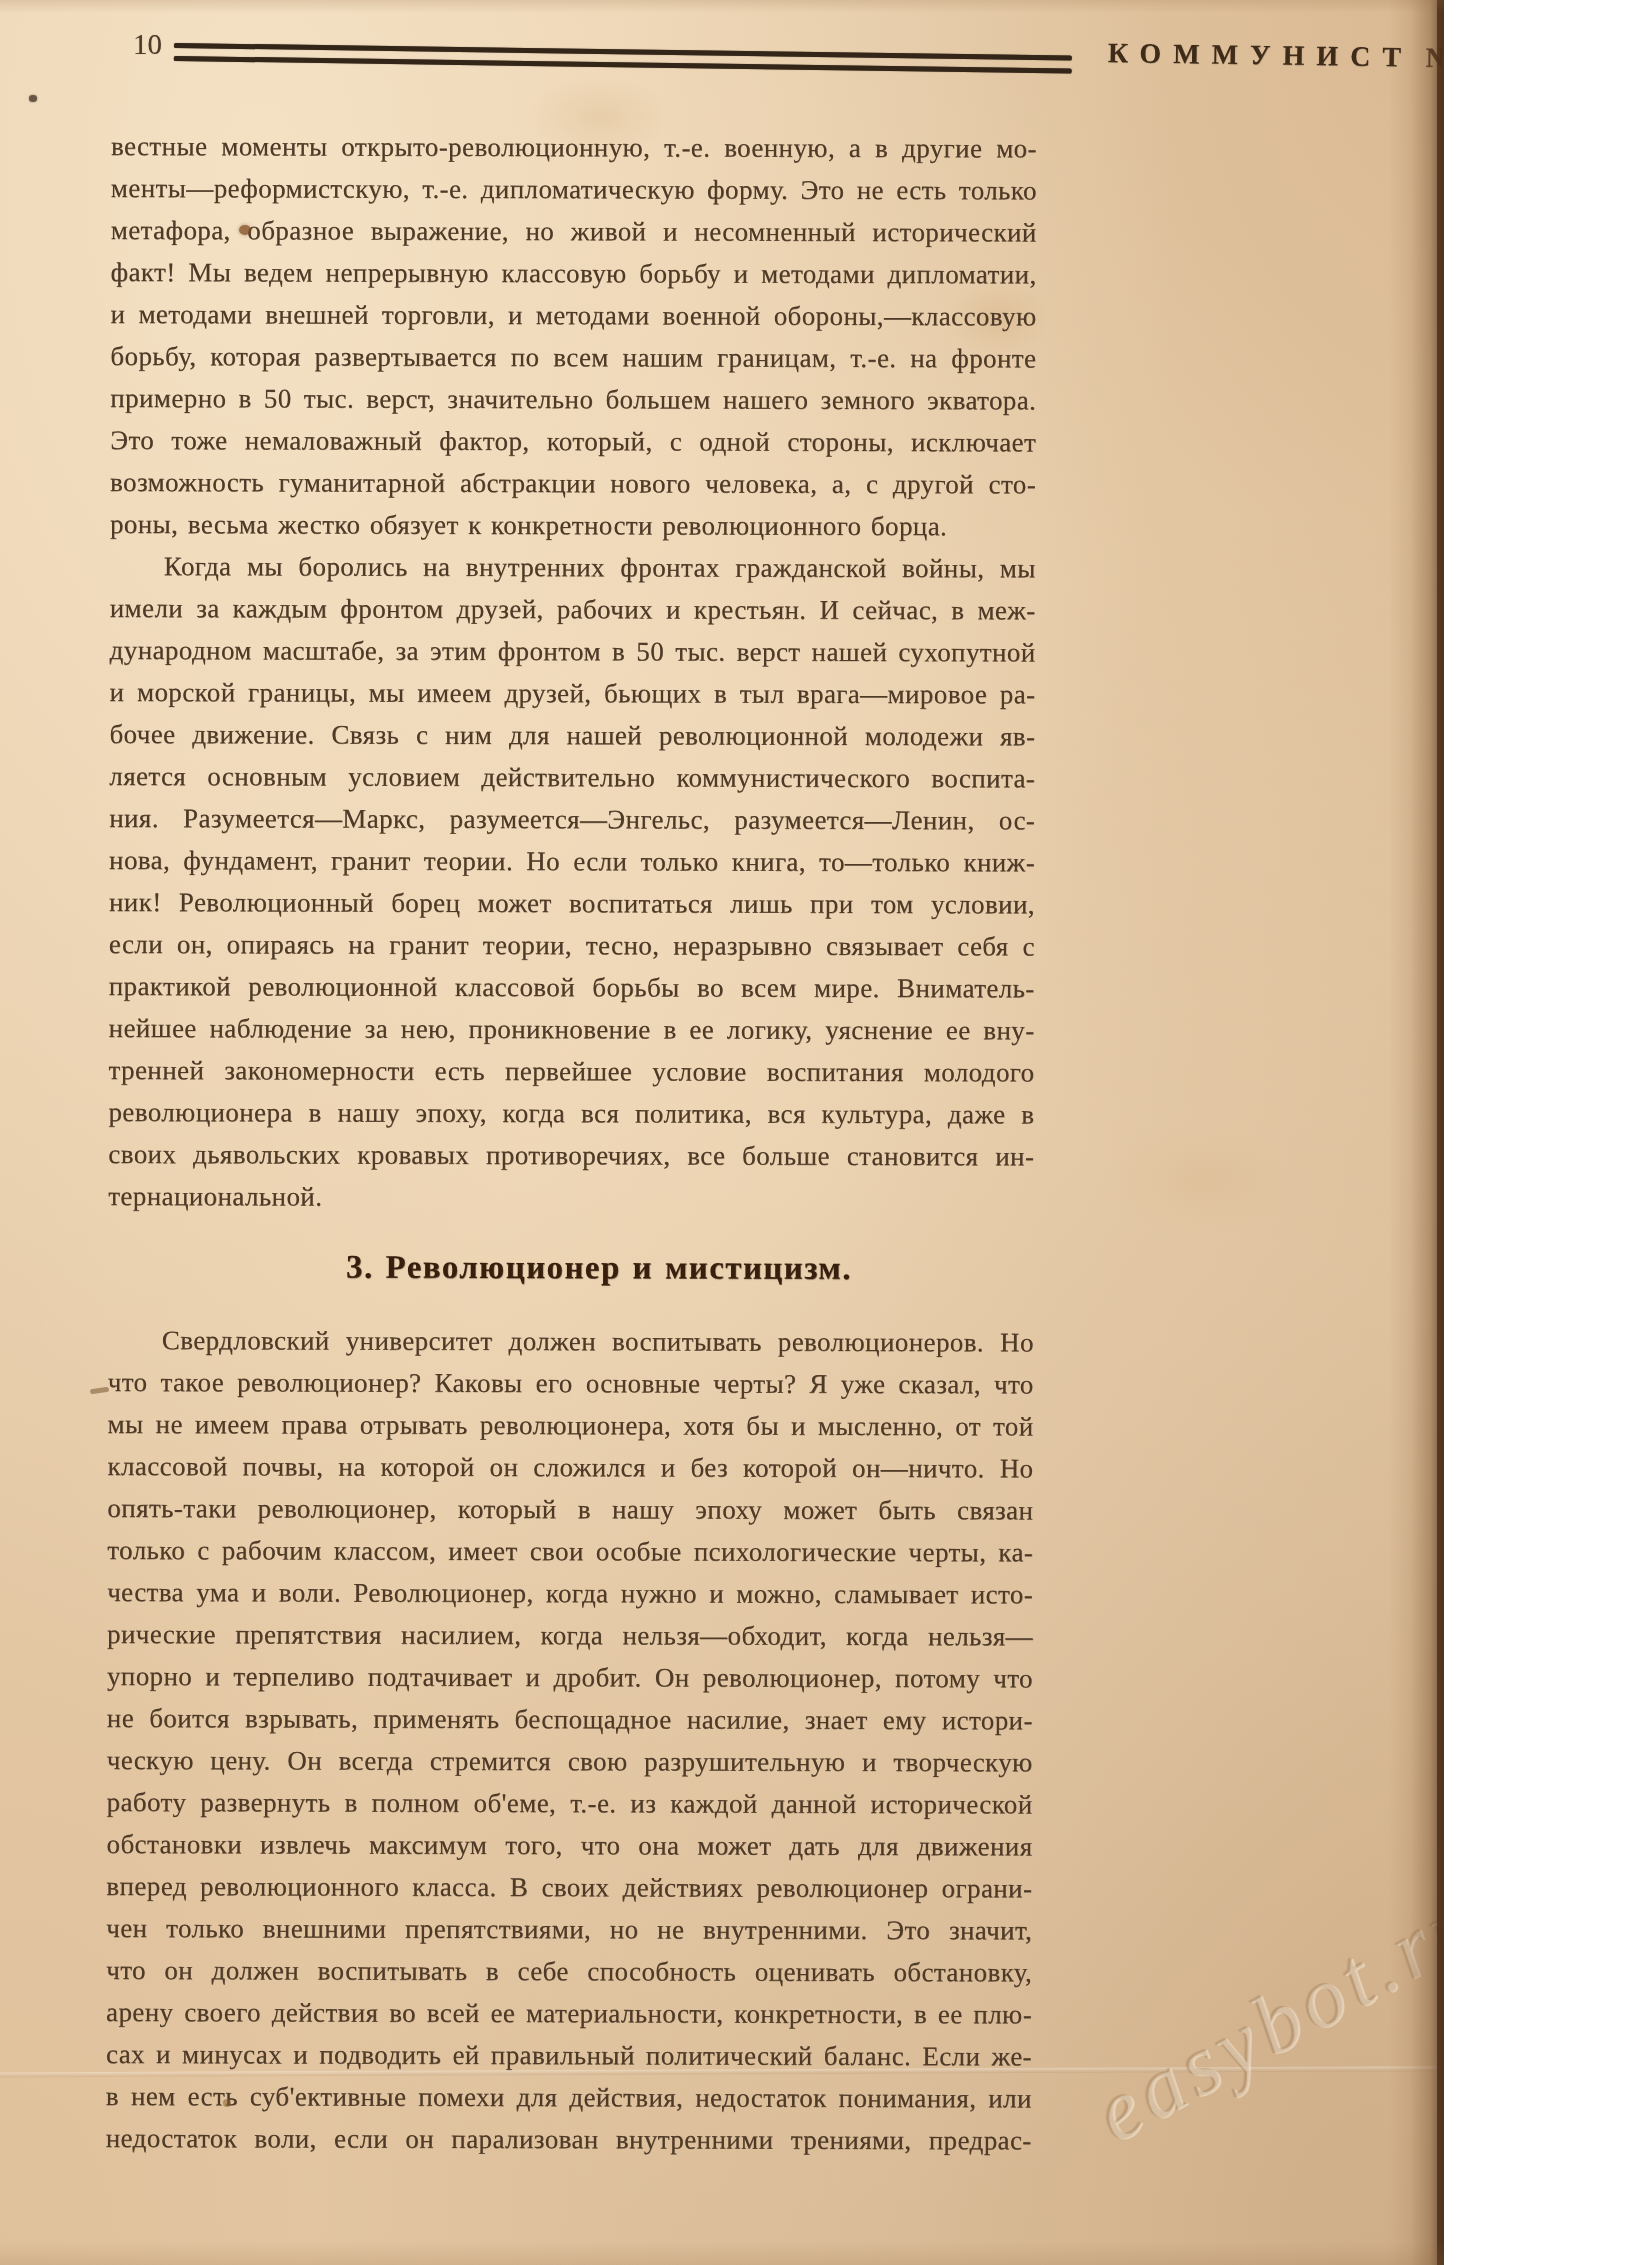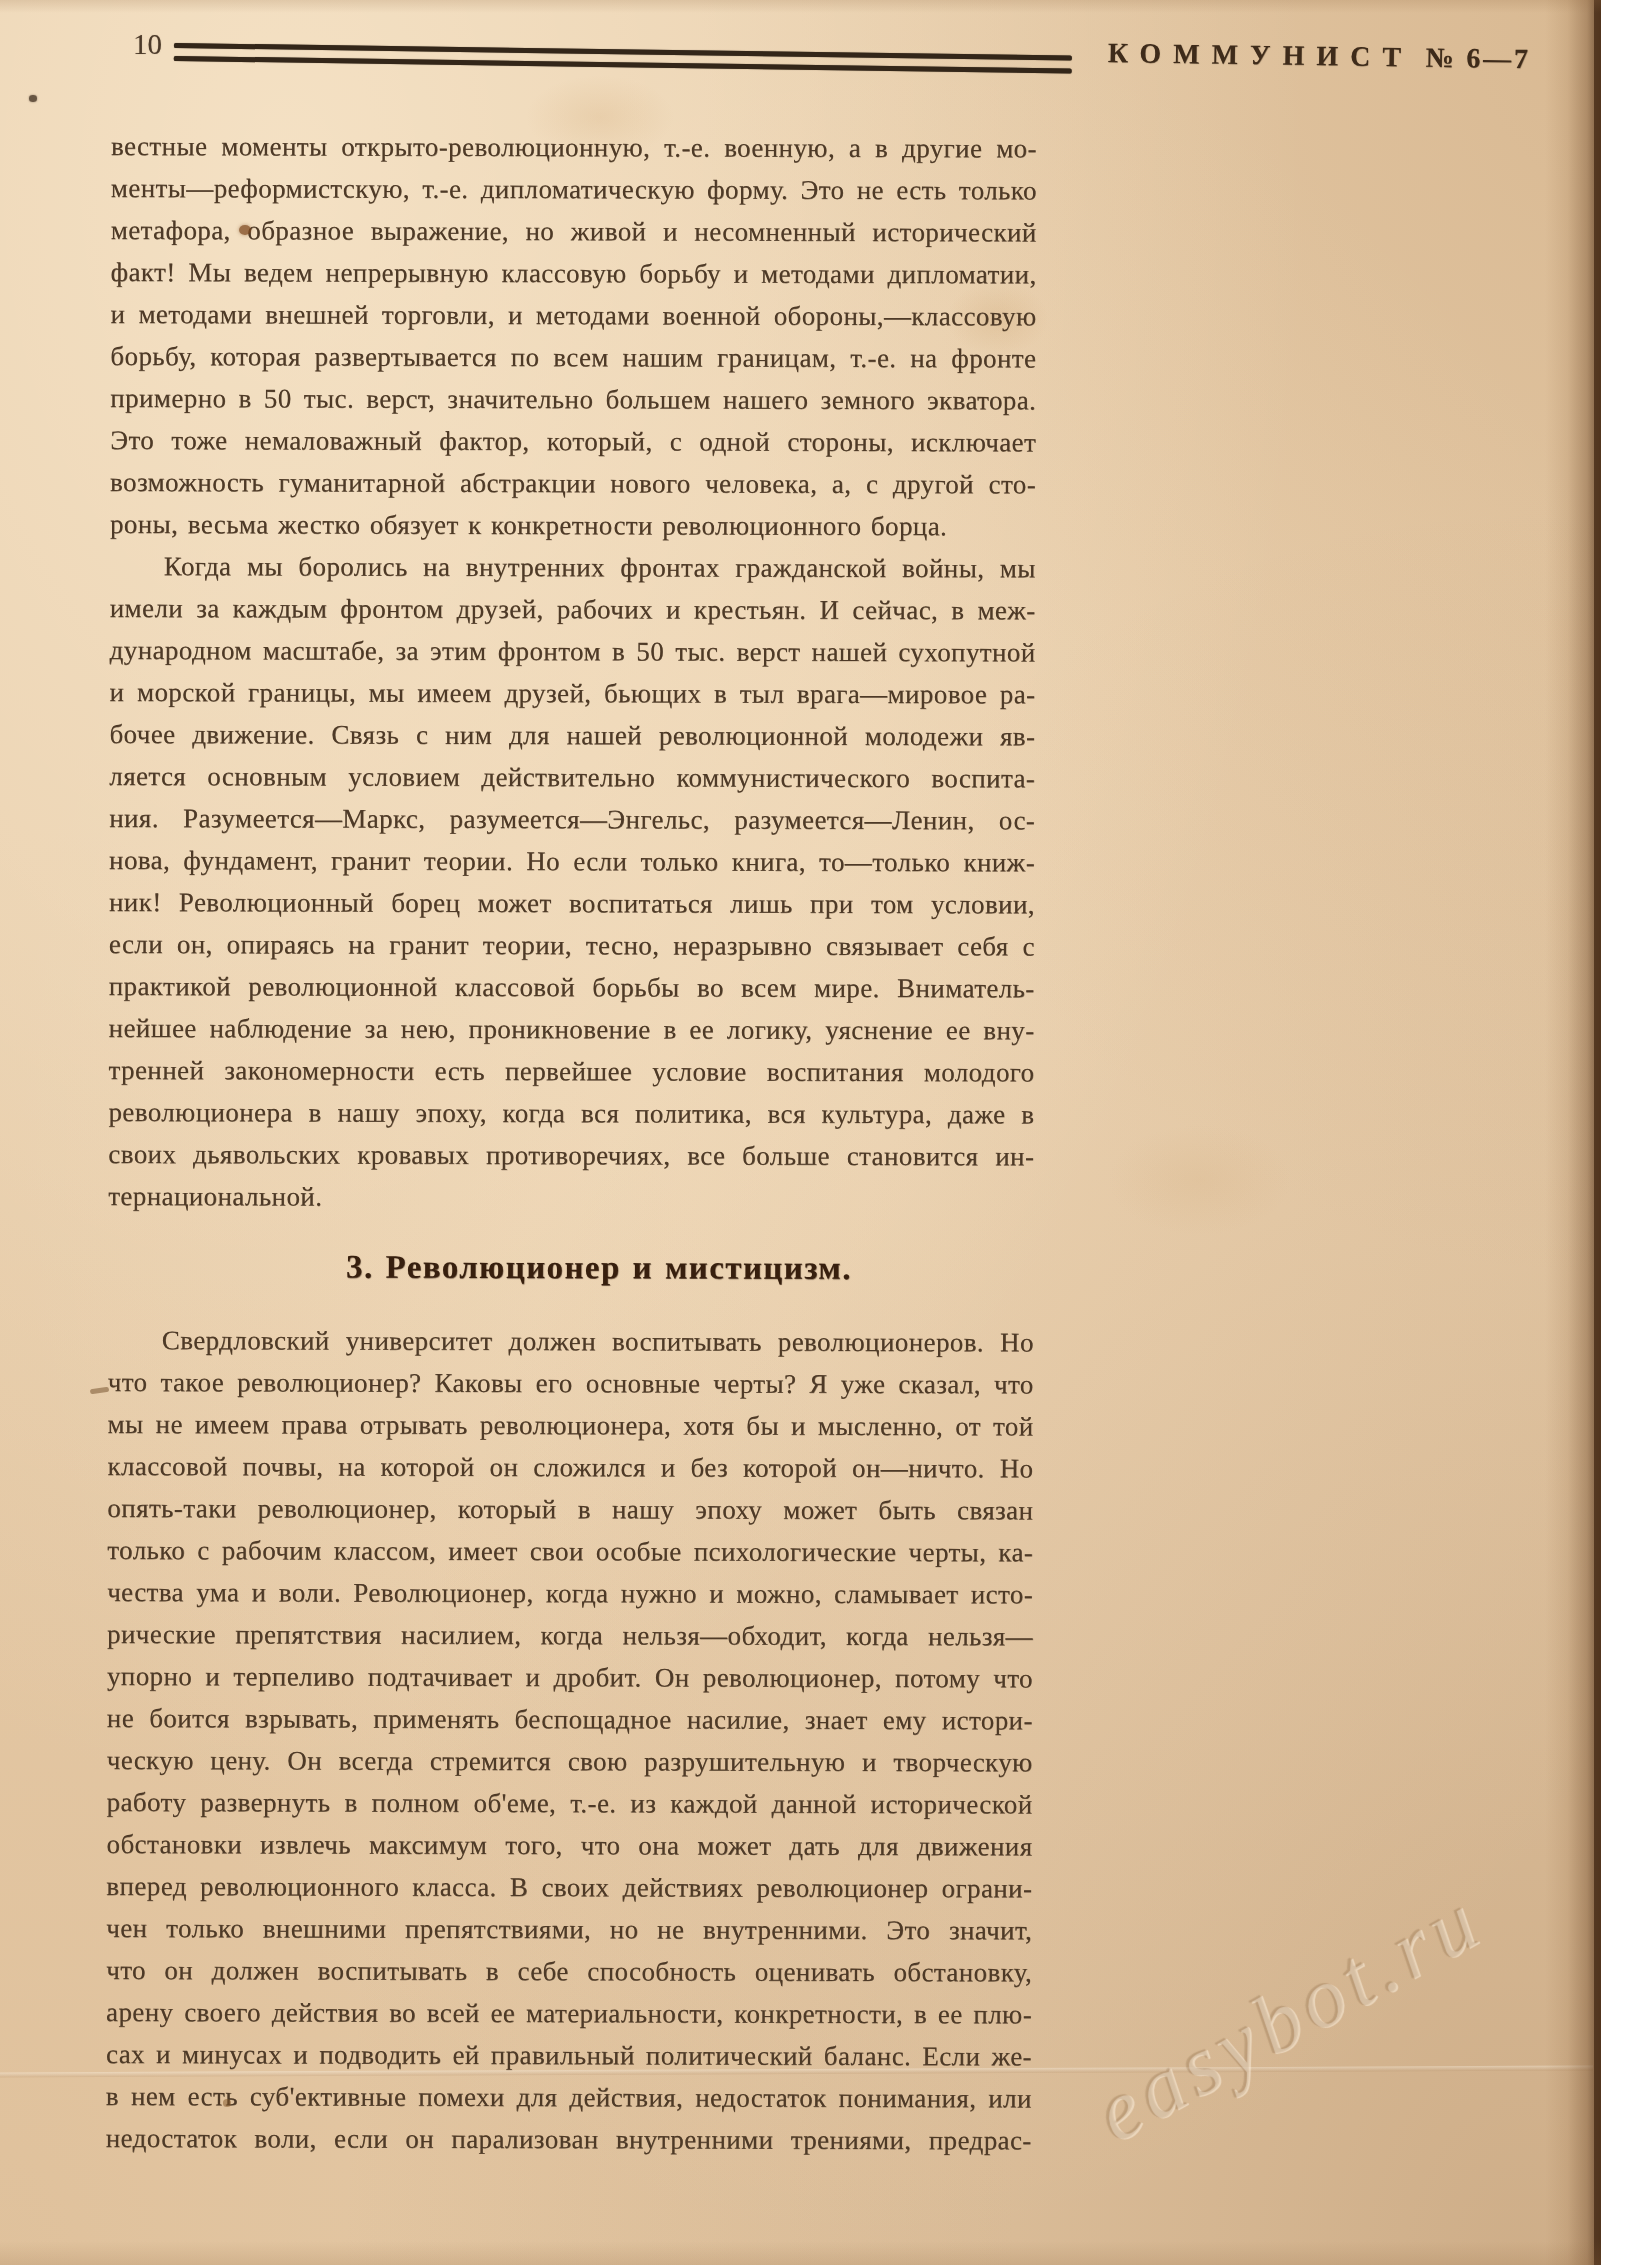--- a/index.html
+++ b/index.html
@@ -1,18 +1,18 @@
 <!DOCTYPE html>
 <html style="font-size:15px"><head>
 <meta charset="utf-8">
 <style>
   html,body{margin:0;padding:0;}
   body{width:1640px;height:2265px;overflow:hidden;
        font-family:"Liberation Serif","DejaVu Serif",serif;}
-  .page{position:relative;width:1601px;height:2265px;overflow:hidden;
+  .page{position:relative;width:1444px;height:2265px;overflow:hidden;
     background-color:#e7cca9;
     background-image:
       radial-gradient(ellipse at 18% 8%, rgba(255,242,218,.55), rgba(255,242,218,0) 55%),
       radial-gradient(ellipse at 55% 50%, rgba(250,230,200,.30), rgba(250,230,200,0) 70%),
       radial-gradient(ellipse at 95% 100%, rgba(150,105,62,.30), rgba(150,105,62,0) 55%),
       radial-gradient(ellipse at 0% 100%, rgba(214,180,140,.45), rgba(214,180,140,0) 45%),
       radial-gradient(ellipse at 100% 0%, rgba(190,150,105,.35), rgba(190,150,105,0) 40%);
   }
   
   .header{position:absolute;left:0;top:0;width:100%;height:103px;}

